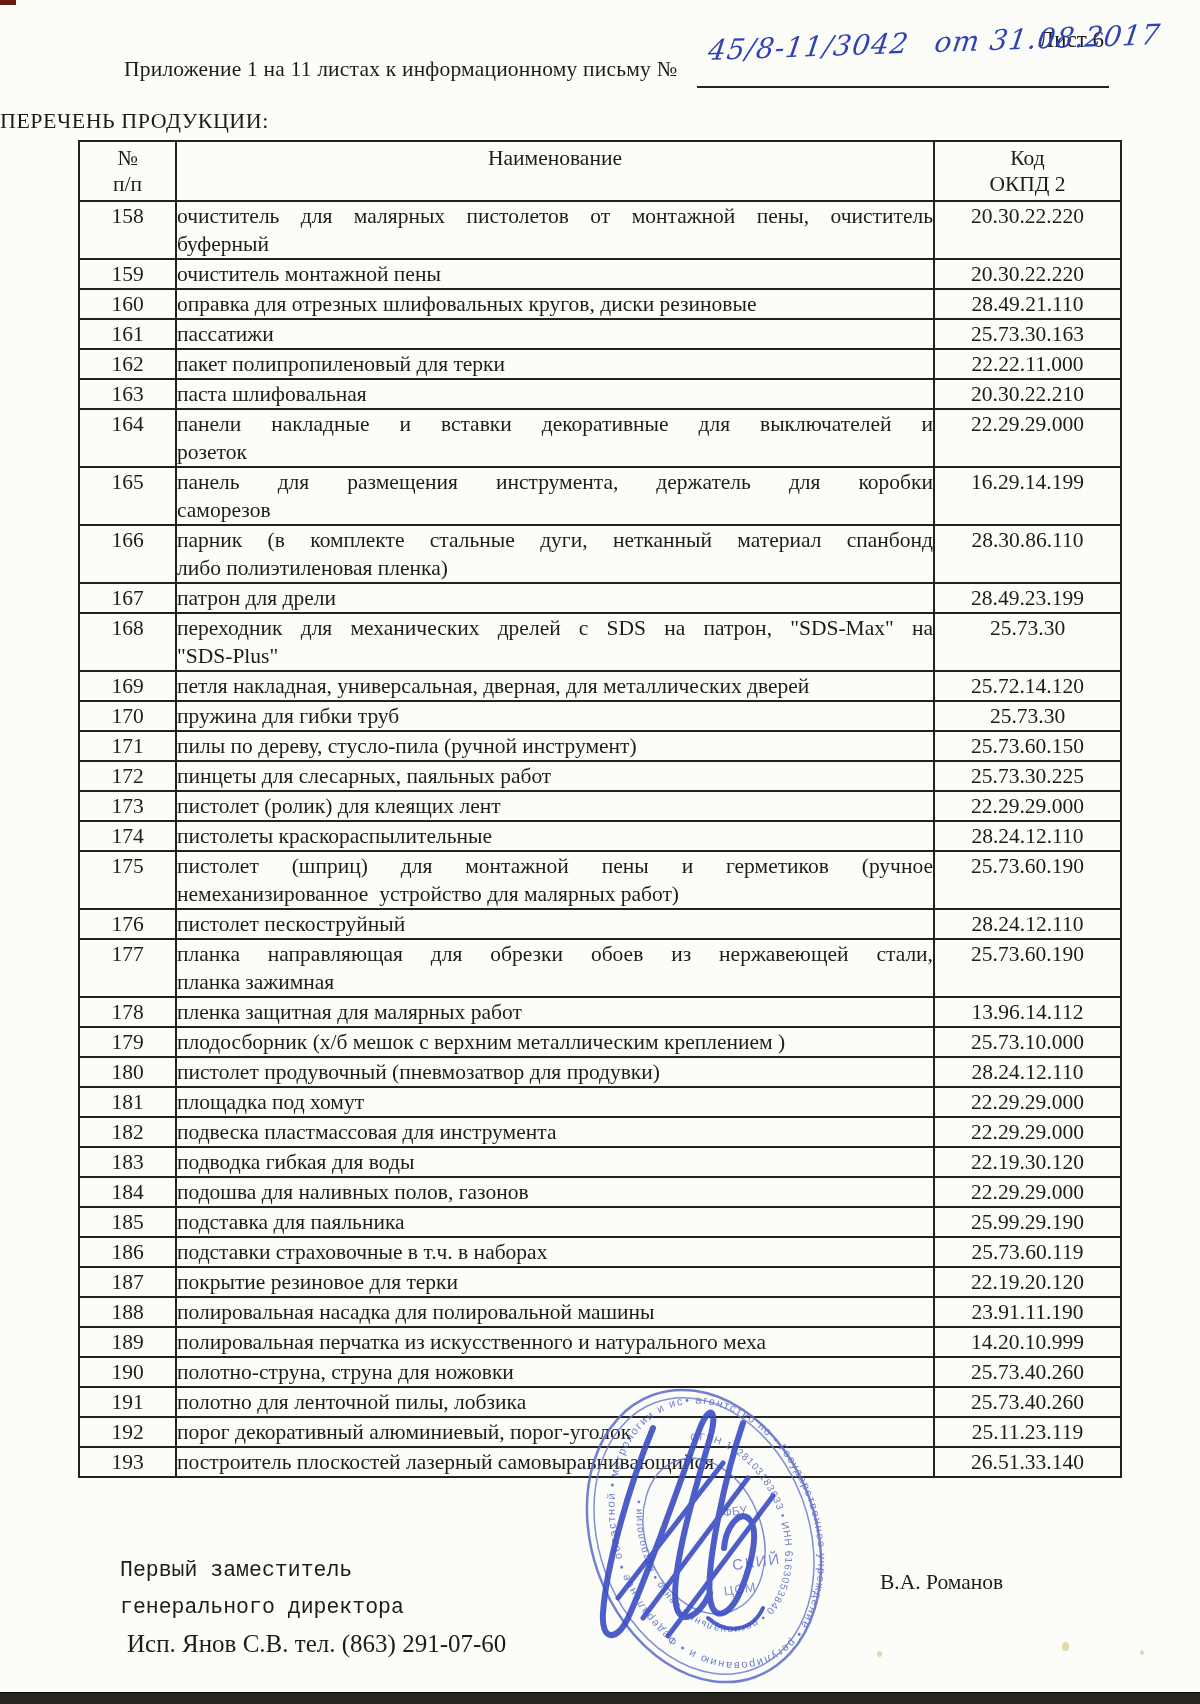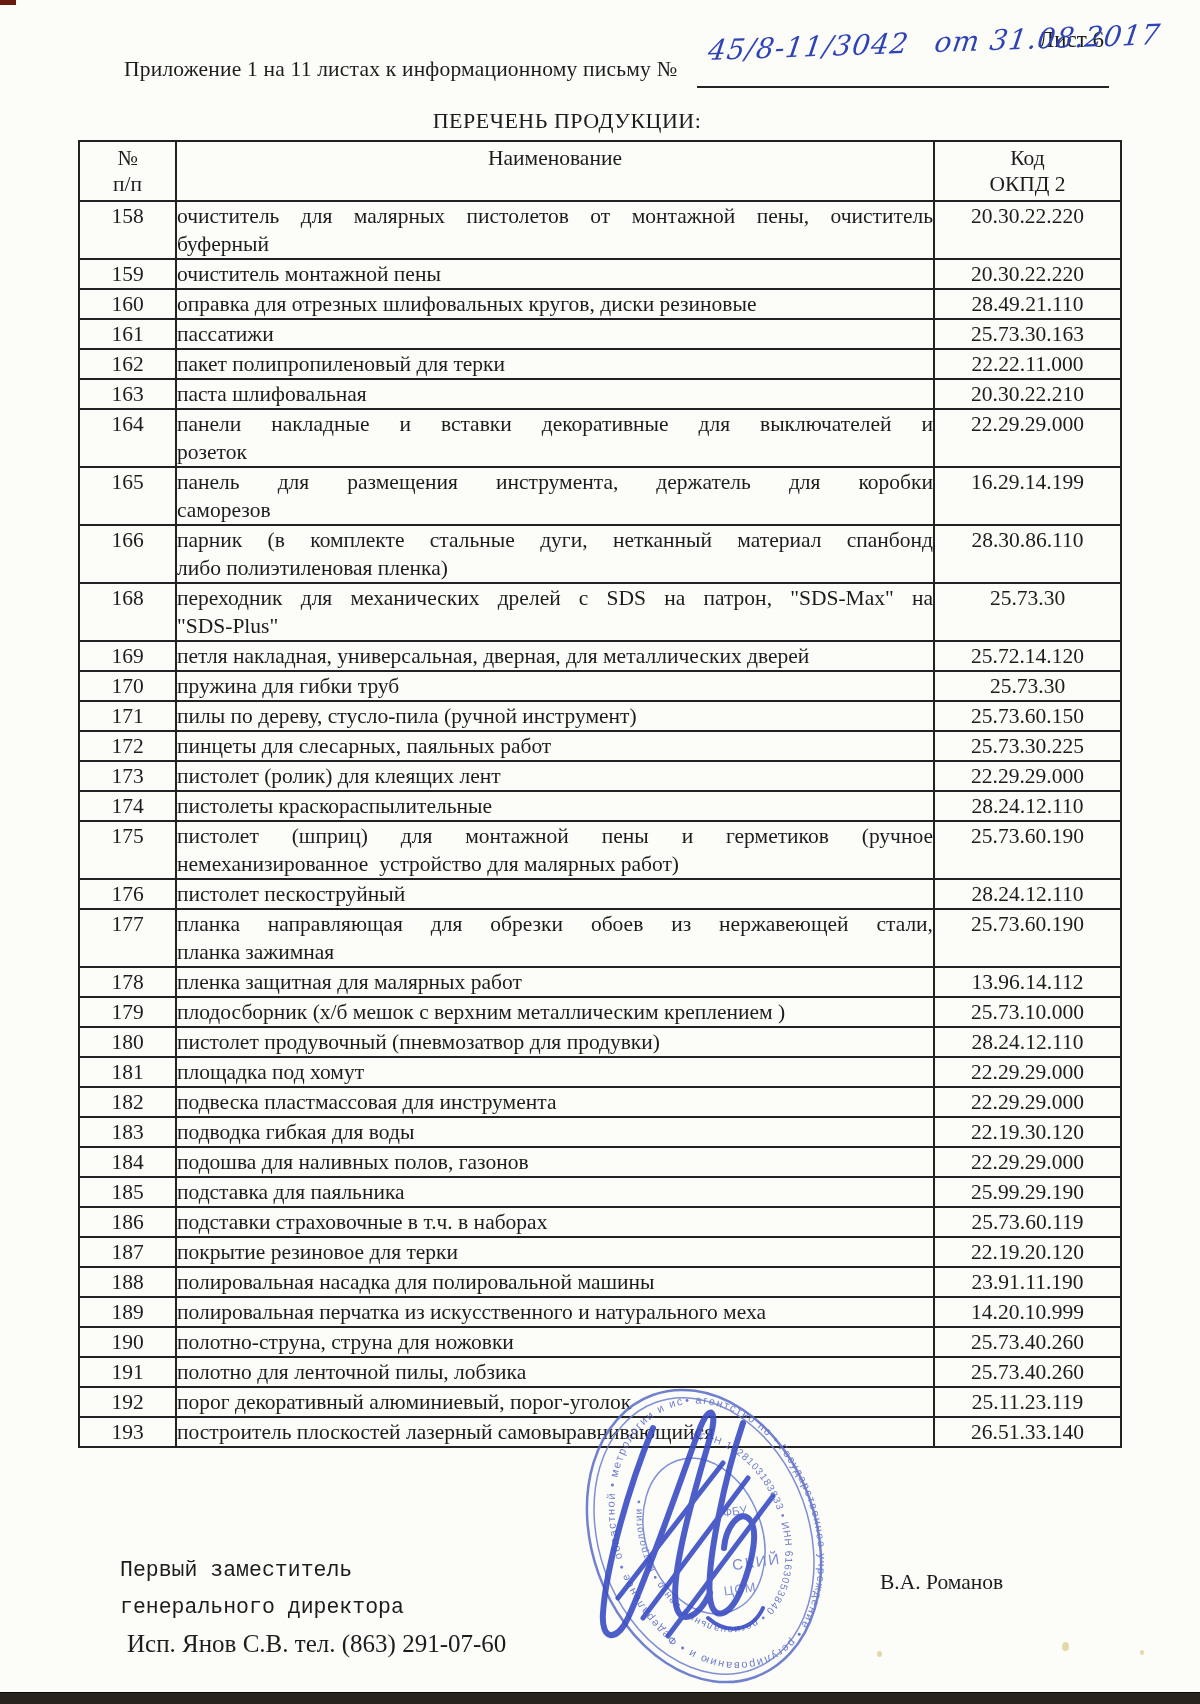--- a/index.html
+++ b/index.html
@@ -15,21 +15,21 @@
   .sheet-label{top:27px;right:96px;font-size:23px;}
   .appendix-line{top:57px;left:124px;font-size:21.5px;letter-spacing:.2px;}
   .handwritten{
     top:34px;left:706px;width:430px;
     font-family:"DejaVu Serif", serif;font-style:italic;
     color:#2f43b5;font-size:28px;letter-spacing:1px;white-space:nowrap;
     transform:rotate(-2deg) skewX(-10deg);transform-origin:left bottom;
   }
   .handwritten .hw-date{margin-left:26px;}
   .hw-underline{top:86px;left:697px;width:412px;border-top:2.5px solid #242424;}
-  .doc-title{top:108px;left:0;width:1134px;text-align:center;font-size:22px;letter-spacing:.5px;}
+  .doc-title{top:108px;left:0;width:1134px;font-size:22px;letter-spacing:.5px;}
 
   
   table.t-product{
     position:absolute;left:78px;top:140px;width:1042px;
     border-collapse:collapse;table-layout:fixed;
     font-size:21.5px;
   }
   .t-product col.w-num{width:97px;}
   .t-product col.w-name{width:758px;}
   .t-product col.w-code{width:187px;}
@@ -156,20 +156,27 @@
         </td>
         <td class="c-code">16.29.14.199</td>
       </tr>
       <tr>
         <td class="c-num">166</td>
         <td class="c-name">
           <div class="nl just">парник (в комплекте стальные дуги, нетканный материал спанбонд</div>
           <div class="nl">либо полиэтиленовая пленка)</div>
         </td>
         <td class="c-code">28.30.86.110</td>
+      </tr>
+      <tr>
+        <td class="c-num">167</td>
+        <td class="c-name">
+          <div class="nl">патрон для дрели</div>
+        </td>
+        <td class="c-code">28.49.23.199</td>
       </tr>
       <tr>
         <td class="c-num">168</td>
         <td class="c-name">
           <div class="nl just">переходник для механических дрелей с SDS на патрон, "SDS-Max" на</div>
           <div class="nl">"SDS-Plus"</div>
         </td>
         <td class="c-code">25.73.30</td>
       </tr>
       <tr>

